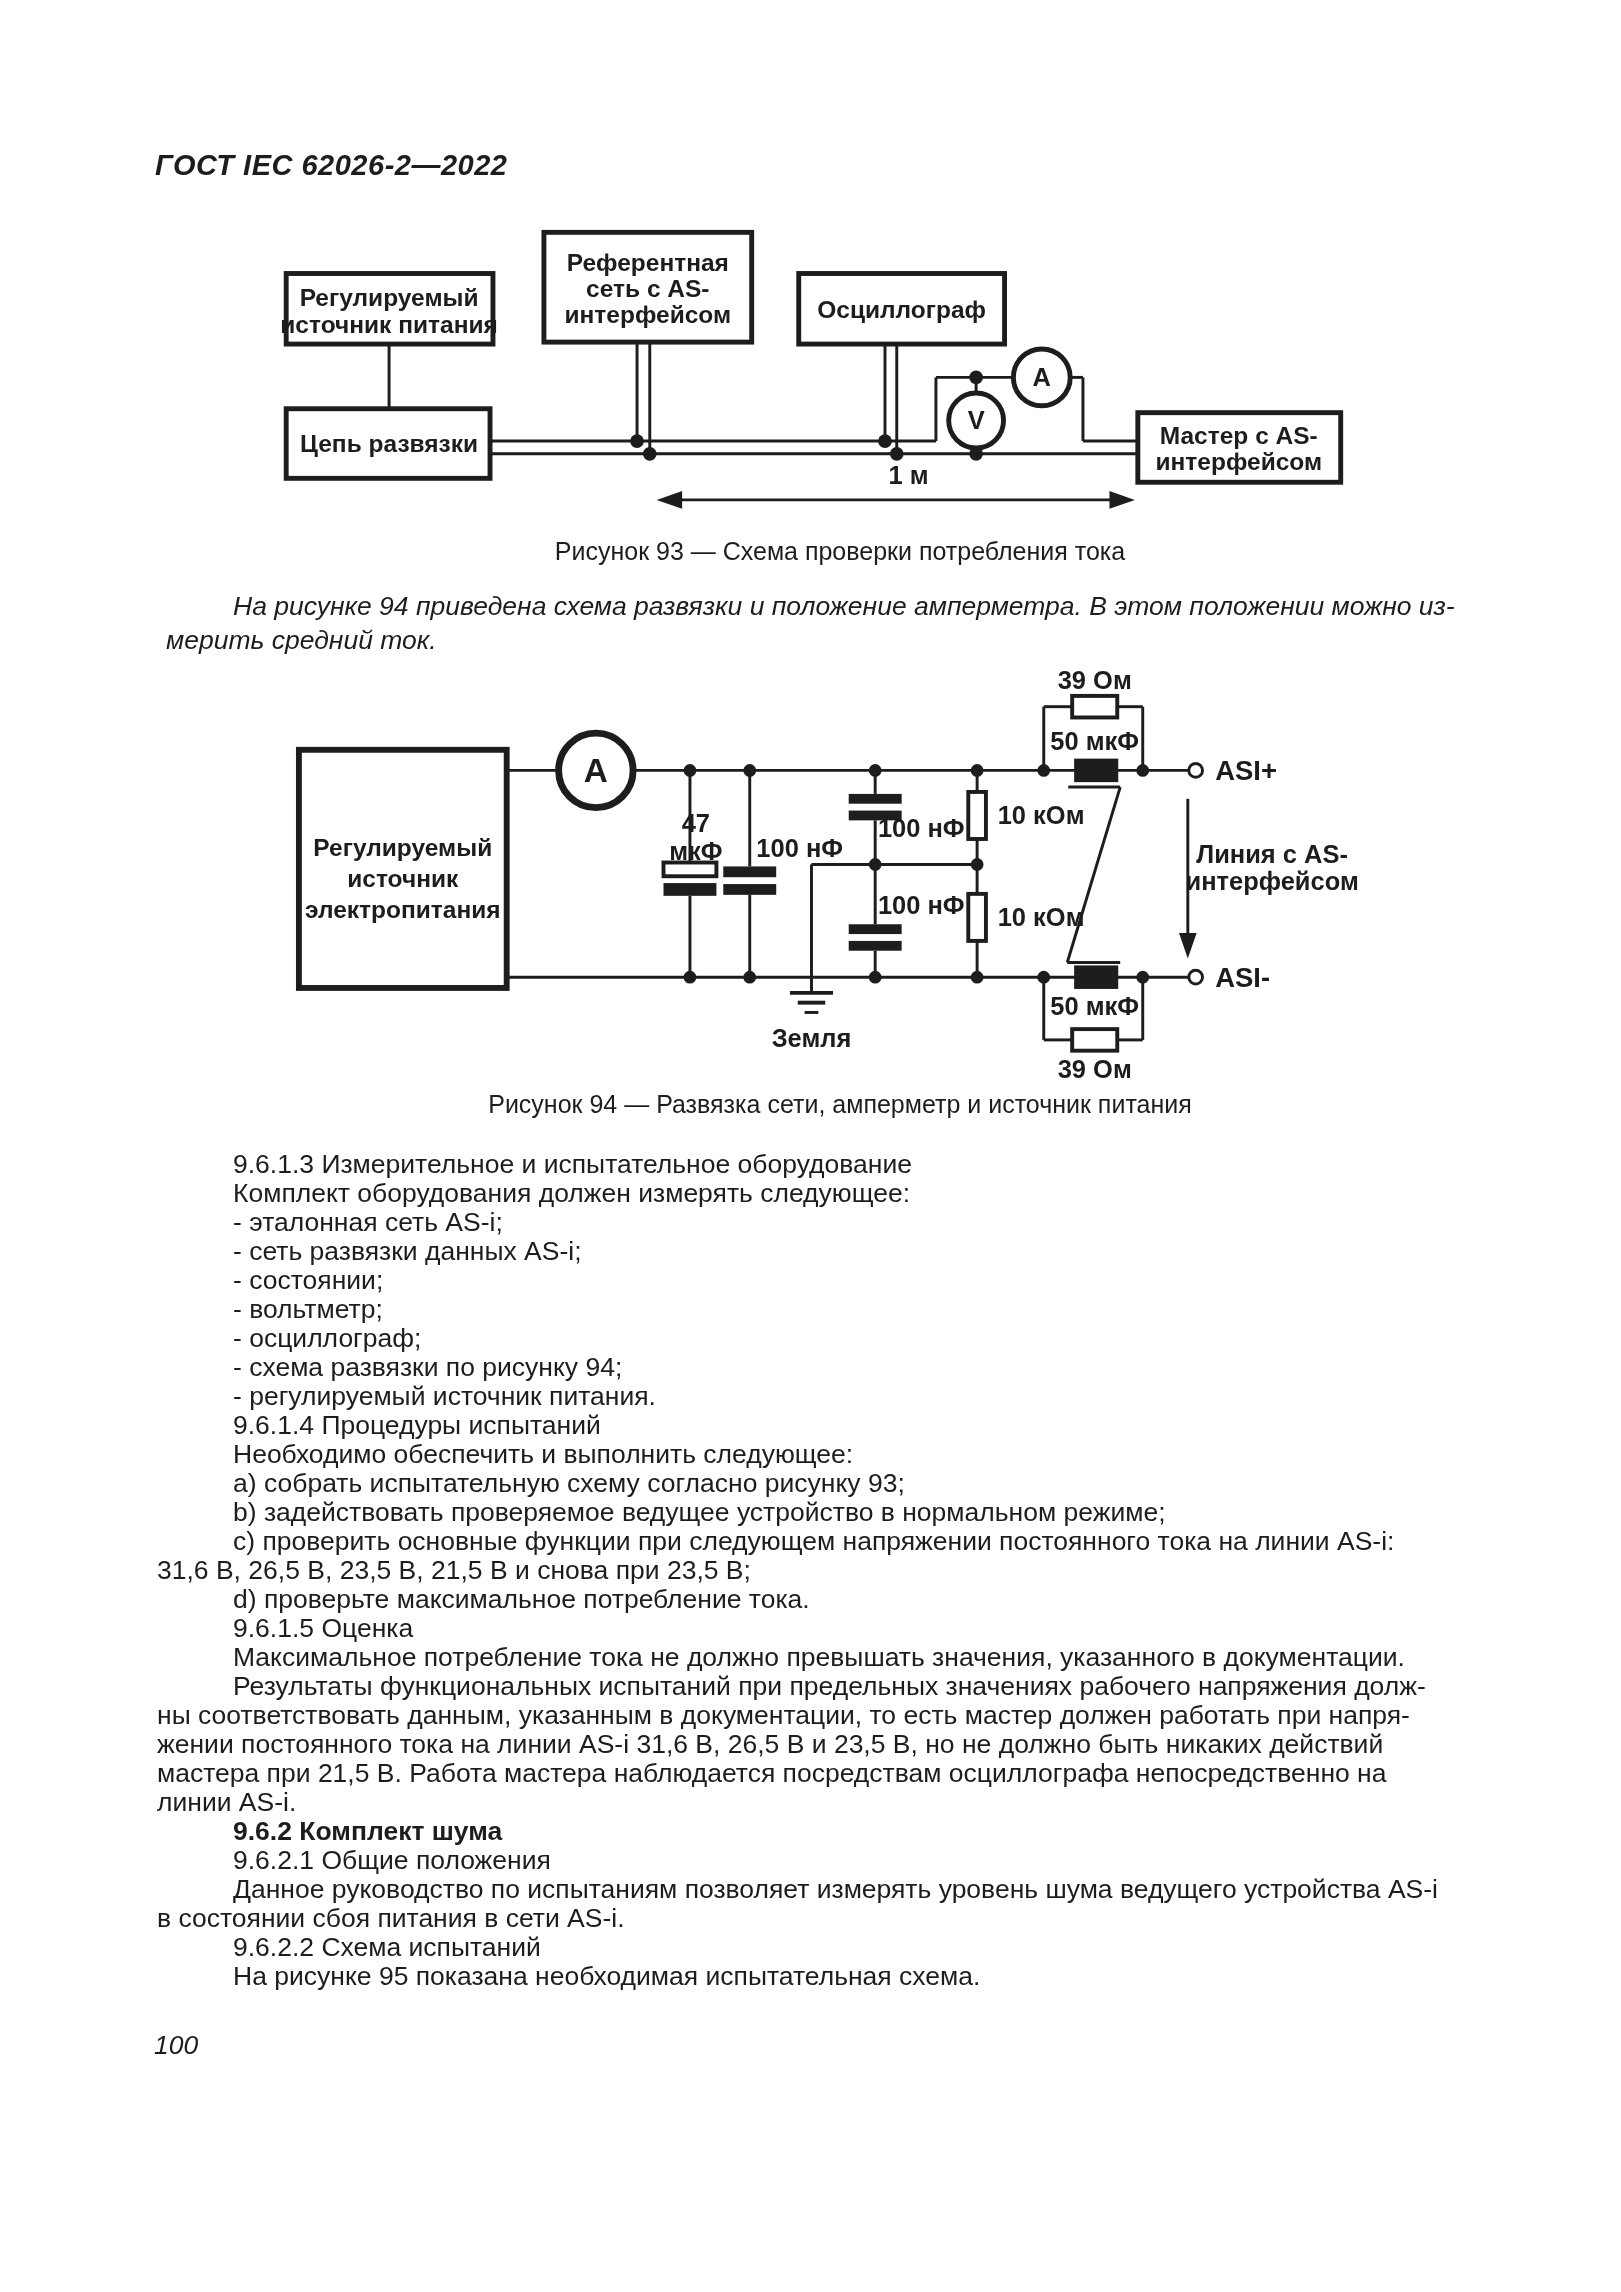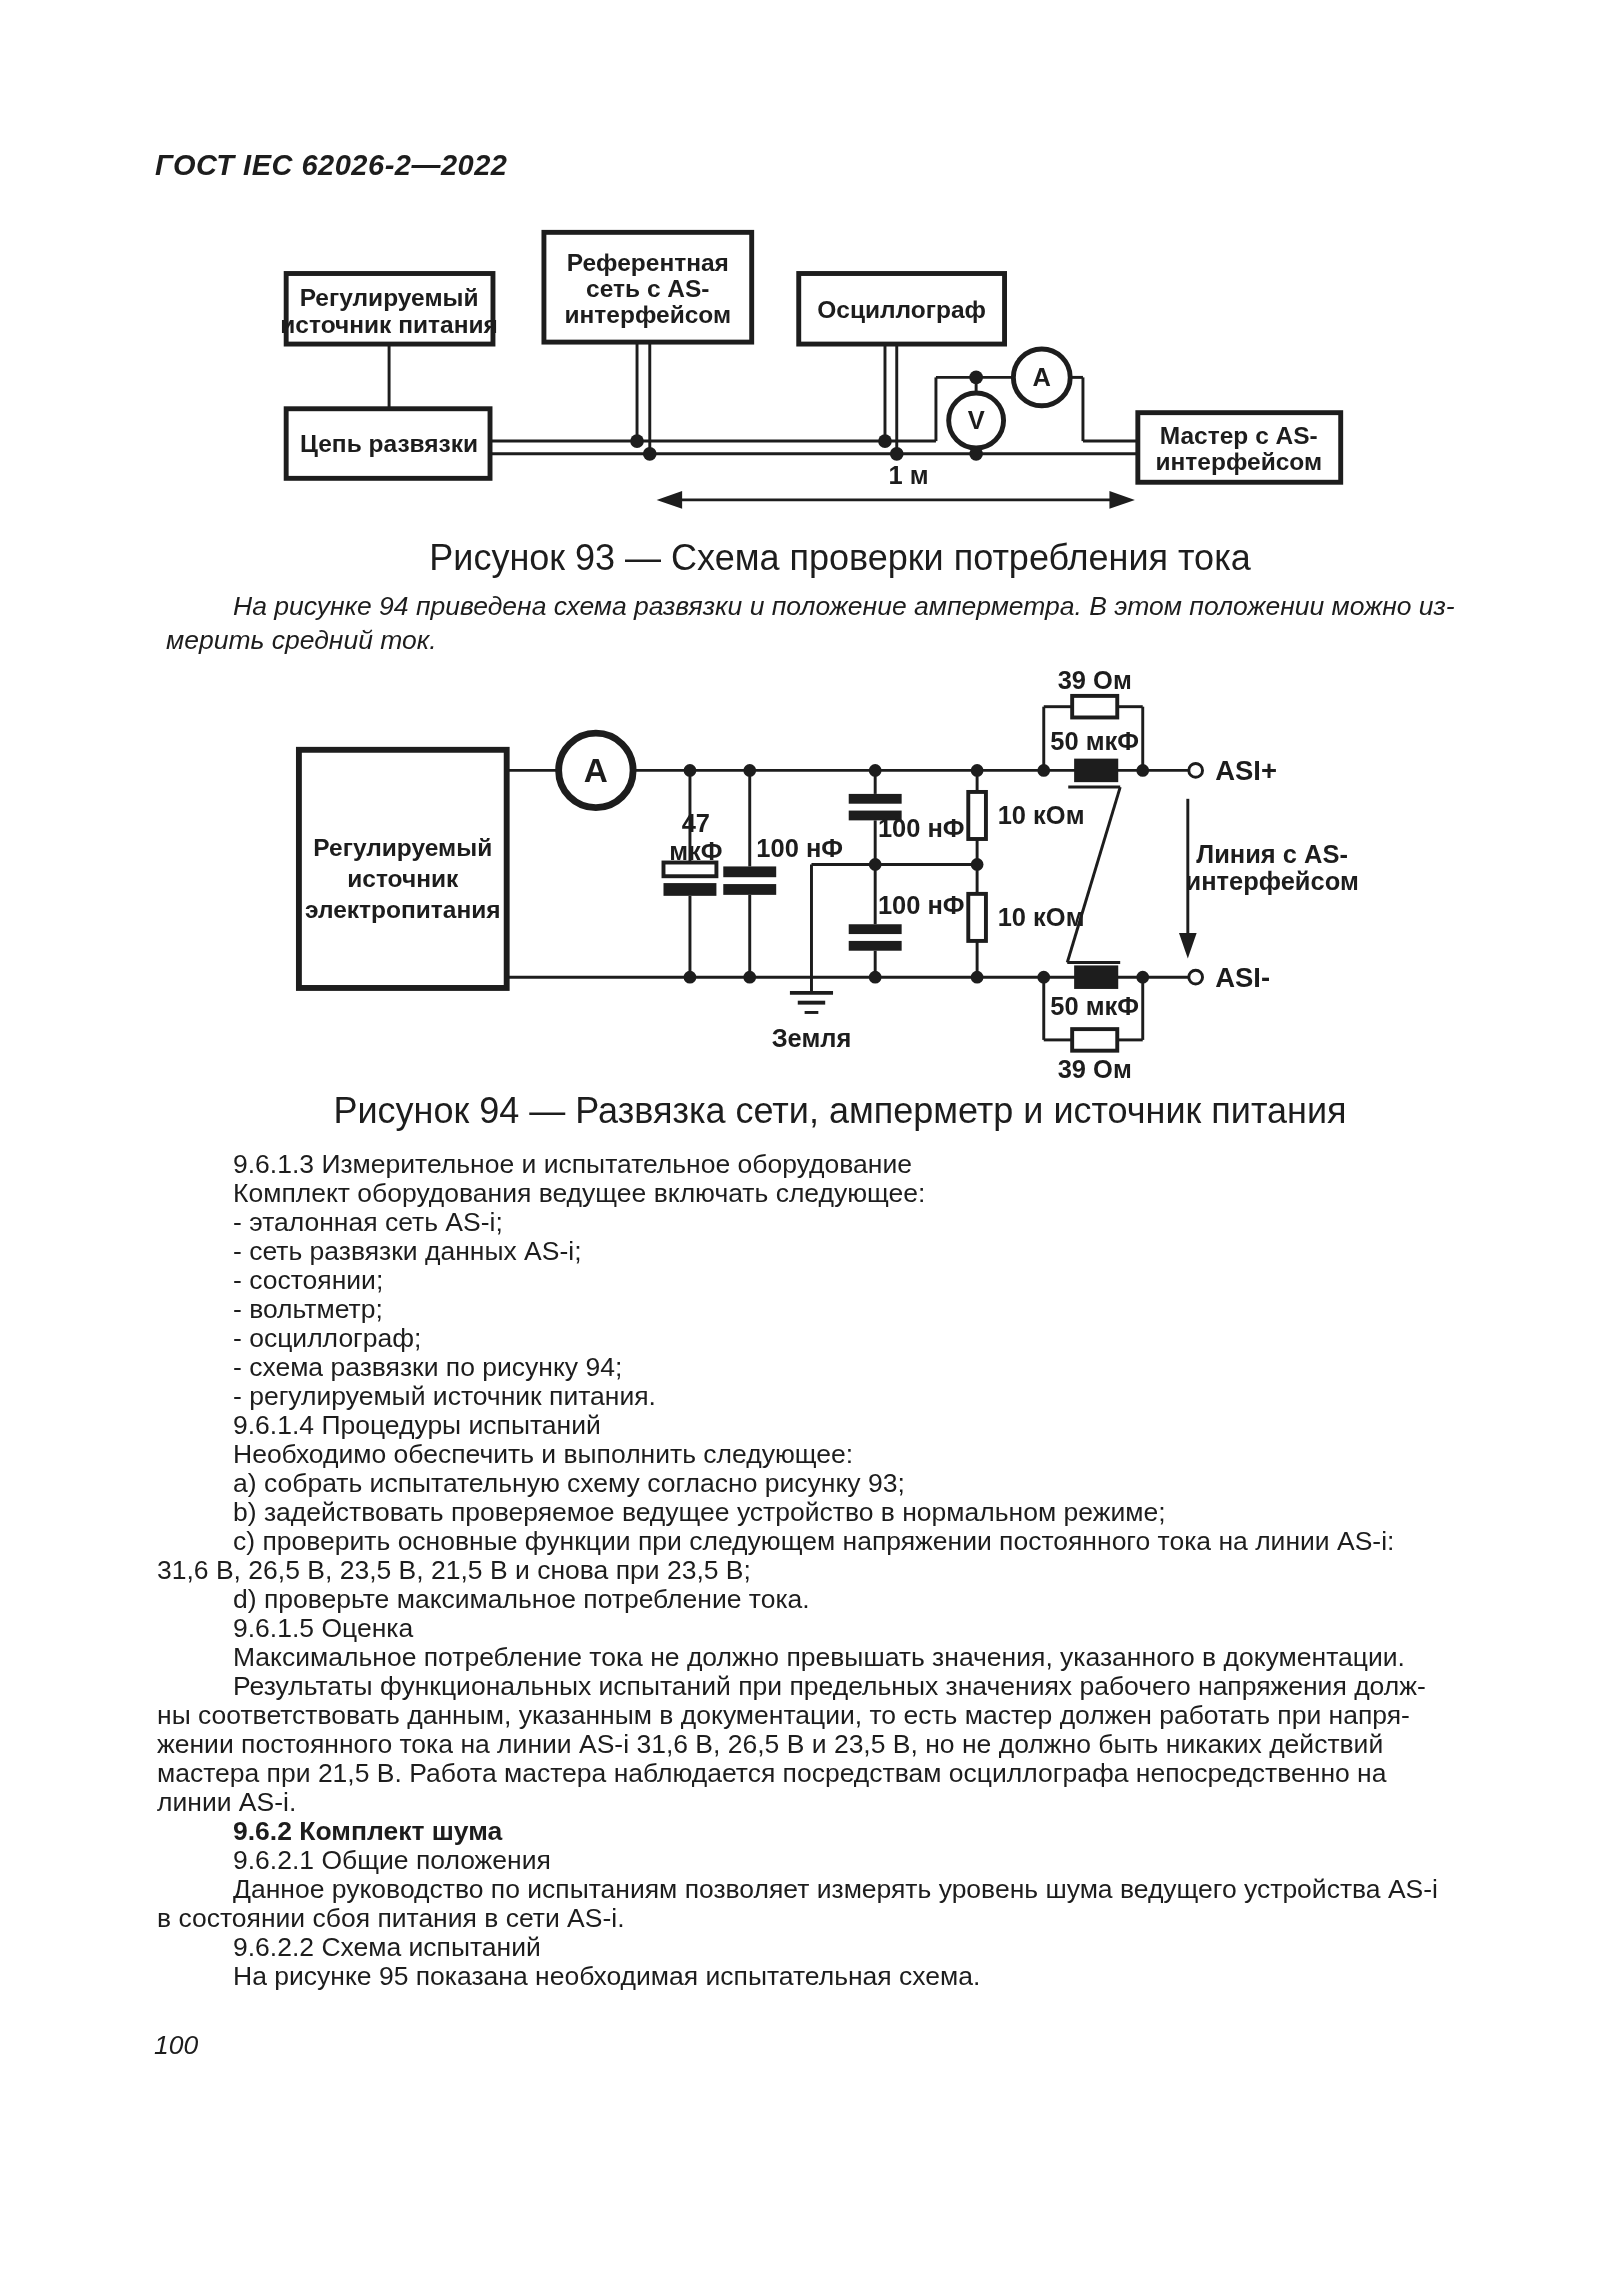--- a/index.html
+++ b/index.html
@@ -1,20 +1,20 @@
 <!DOCTYPE html>
 <html><head>
 <meta charset="utf-8">
 <style>
   html,body{margin:0;padding:0;background:#e8e8e8;}
   .page{position:relative;width:1621px;height:2293px;background:#ffffff;color:#1d1d1d;
         font-family:"Liberation Sans",sans-serif;overflow:hidden;margin:0 auto;}
   .abs{position:absolute;white-space:nowrap;font-style:italic;}
   .hdr{font-size:29px;font-weight:bold;letter-spacing:0.5px;}
-  .cap{position:absolute;left:157px;width:1366px;text-align:center;font-size:36px;white-space:nowrap;}
+  .cap{position:absolute;left:157px;width:1366px;text-align:center;font-size:25px;white-space:nowrap;}
   .intro{font-size:26.5px;}
   .body-block{position:absolute;left:157px;top:1150px;width:1372px;font-size:26.5px;line-height:29px;}
   .body-block p{margin:0;white-space:nowrap;}
   .body-block p.ind{padding-left:76px;}
   .b{font-weight:bold;}
   .pagenum{font-size:26.5px;}
   svg{position:absolute;left:0;top:0;}
   .wire{stroke:#1d1d1d;stroke-width:3;fill:none;}
   .wire4{stroke:#1d1d1d;stroke-width:4;fill:none;}
   .box{fill:#ffffff;stroke:#1d1d1d;stroke-width:5;}
@@ -229,21 +229,21 @@
 
   <div class="cap" style="top:537px;">Рисунок 93 — Схема проверки потребления тока</div>
 
   <div class="abs intro" style="left:233px;top:591px;">На рисунке 94 приведена схема развязки и положение амперметра. В этом положении можно из-</div>
   <div class="abs intro" style="left:166px;top:625px;">мерить средний ток.</div>
 
   <div class="cap" style="top:1090px;">Рисунок 94 — Развязка сети, амперметр и источник питания</div>
 
   <div class="body-block">
     <p class="ind">9.6.1.3 Измерительное и испытательное оборудование</p>
-    <p class="ind">Комплект оборудования ведущее включать следующее:</p>
+    <p class="ind">Комплект оборудования должен измерять следующее:</p>
     <p class="ind">- эталонная сеть AS-i;</p>
     <p class="ind">- сеть развязки данных AS-i;</p>
     <p class="ind">- состоянии;</p>
     <p class="ind">- вольтметр;</p>
     <p class="ind">- осциллограф;</p>
     <p class="ind">- схема развязки по рисунку 94;</p>
     <p class="ind">- регулируемый источник питания.</p>
     <p class="ind">9.6.1.4 Процедуры испытаний</p>
     <p class="ind">Необходимо обеспечить и выполнить следующее:</p>
     <p class="ind">a) собрать испытательную схему согласно рисунку 93;</p>

